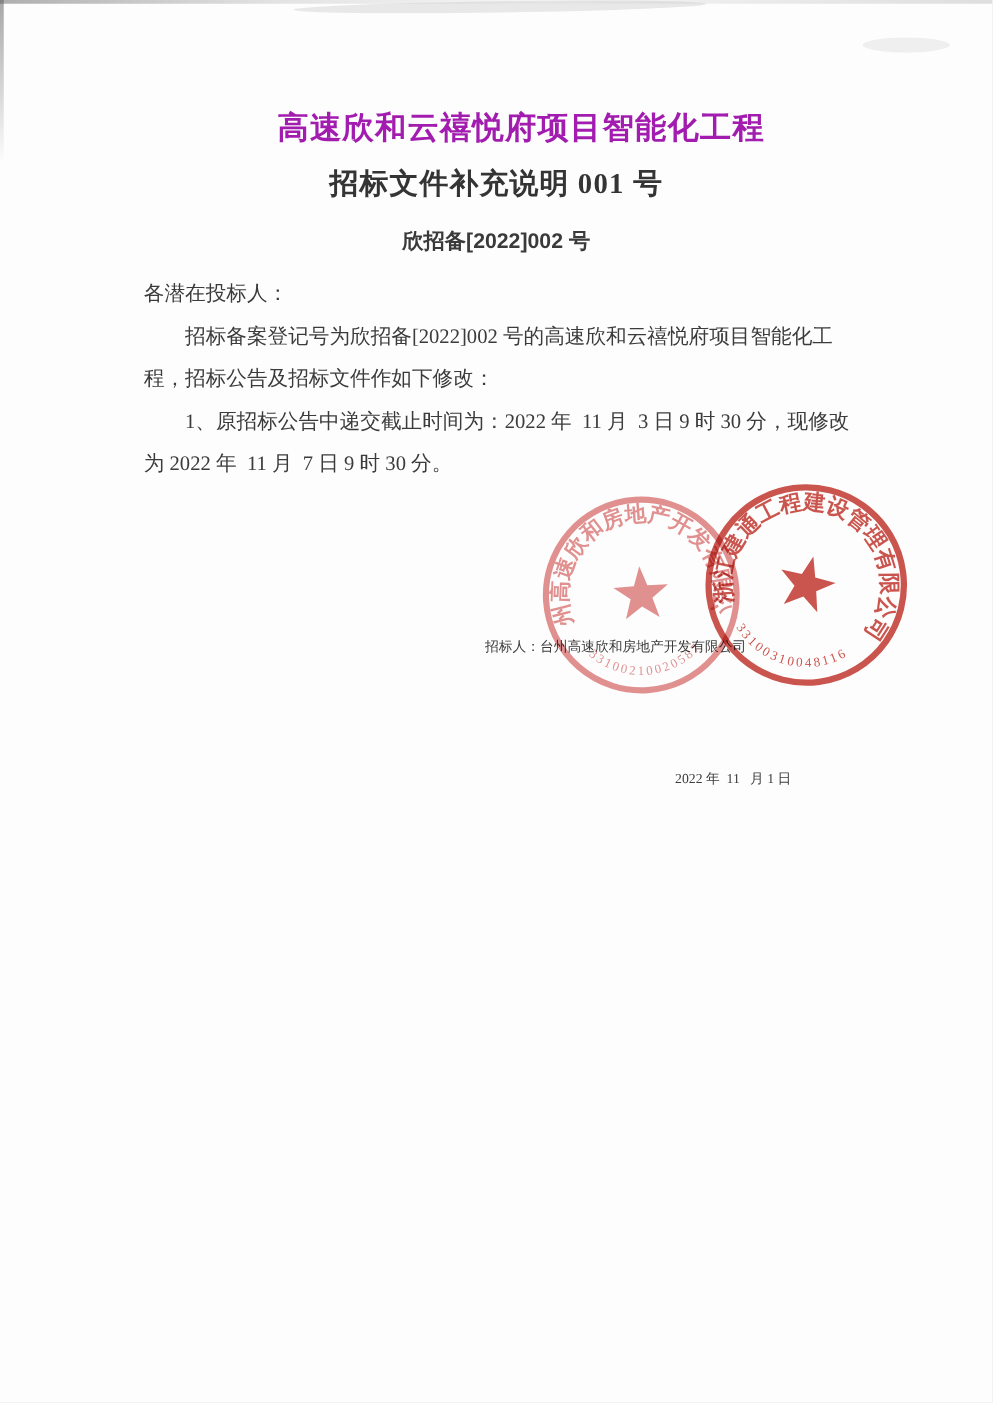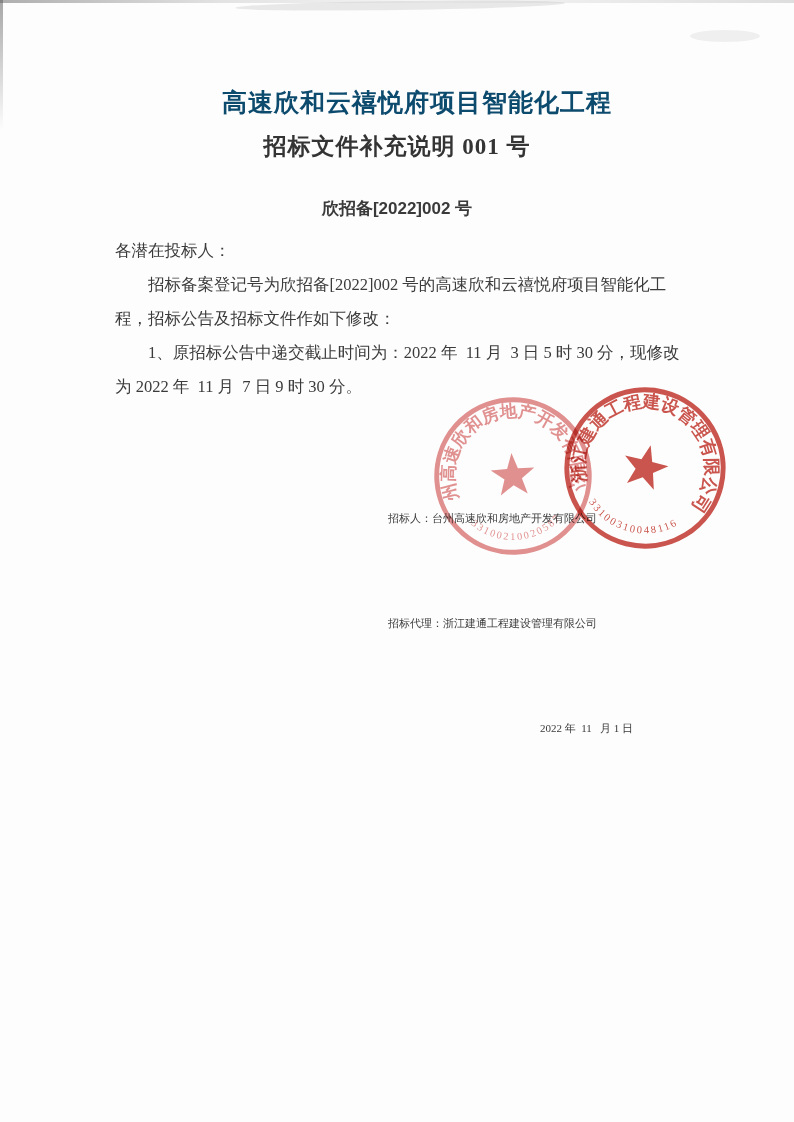--- a/index.html
+++ b/index.html
@@ -36,30 +36,30 @@
     transform: rotate(-0.8deg);
   }
   .artifact-smudge-2 {
     position: absolute; top: 30px; left: 690px; width: 70px; height: 12px;
     background: rgba(205,205,205,.28); border-radius: 50%;
   }
   
   .titles { padding-top: 86px; text-align: center; }
   .title-main {
     font-size: 25px; font-weight: 700; letter-spacing: 1px;
-    line-height: 34px; color: #0c4a6e; margin-left: 40px;
+    line-height: 34px; color: #a21caf; margin-left: 40px;
   }
   .title-sub {
     font-size: 23px; font-weight: 700; letter-spacing: 1px;
     line-height: 34px; margin-top: 10px; color: #343434;
   }
   .doc-number {
     font-family: "Liberation Sans", "DejaVu Sans", sans-serif;
     font-size: 17px; font-weight: 700; line-height: 27px;
-    margin-top: 31px; color: #3a3a3a;
+    margin-top: 15px; color: #3a3a3a;
   }
   
   .body-text {
     margin: 12px 52px 0 115px;
     font-size: 16.5px; line-height: 34px;
   }
   .body-line { white-space: pre; }
   .body-line.indent { padding-left: 33px; }
   
   .signature {
@@ -104,27 +104,26 @@
   <div class="titles">
     <div class="title-main">高速欣和云禧悦府项目智能化工程</div>
     <div class="title-sub">招标文件补充说明 001 号</div>
     <div class="doc-number">欣招备[2022]002 号</div>
   </div>
 
   <div class="body-text">
     <div class="body-line">各潜在投标人：</div>
     <div class="body-line indent">招标备案登记号为欣招备[2022]002 号的高速欣和云禧悦府项目智能化工</div>
     <div class="body-line">程，招标公告及招标文件作如下修改：</div>
-    <div class="body-line indent">1、原招标公告中递交截止时间为：2022 年  11 月  3 日 5 时 30 分，现修改</div>
+    <div class="body-line indent">1、原招标公告中递交截止时间为：2022 年  11 月  3 日 9 时 30 分，现修改</div>
     <div class="body-line">为 2022 年  11 月  7 日 9 时 30 分。</div>
   </div>
 
   <div class="signature">
     <div>招标人：台州高速欣和房地产开发有限公司</div>
-    <div>招标代理：浙江建通工程建设管理有限公司</div>
     <div class="date-line">2022 年  11   月 1 日</div>
   </div>
 
   <svg class="stamp stamp-1" viewBox="0 0 200 200">
     <defs>
       <path id="arcTop1" d="M 34.8 130.4 A 72 72 0 1 1 165.2 130.4" fill="none"></path>
       <path id="arcBot1" d="M 40.2 150.1 A 78 78 0 0 0 159.8 150.1" fill="none"></path>
     </defs>
     <circle cx="100" cy="100" r="93" fill="none" stroke="currentColor" stroke-width="6"></circle>
     <path fill="currentColor" d="M 100 72 L 106.58 90.94 L 126.63 91.35 L 110.65 103.46 L 116.46 122.65

